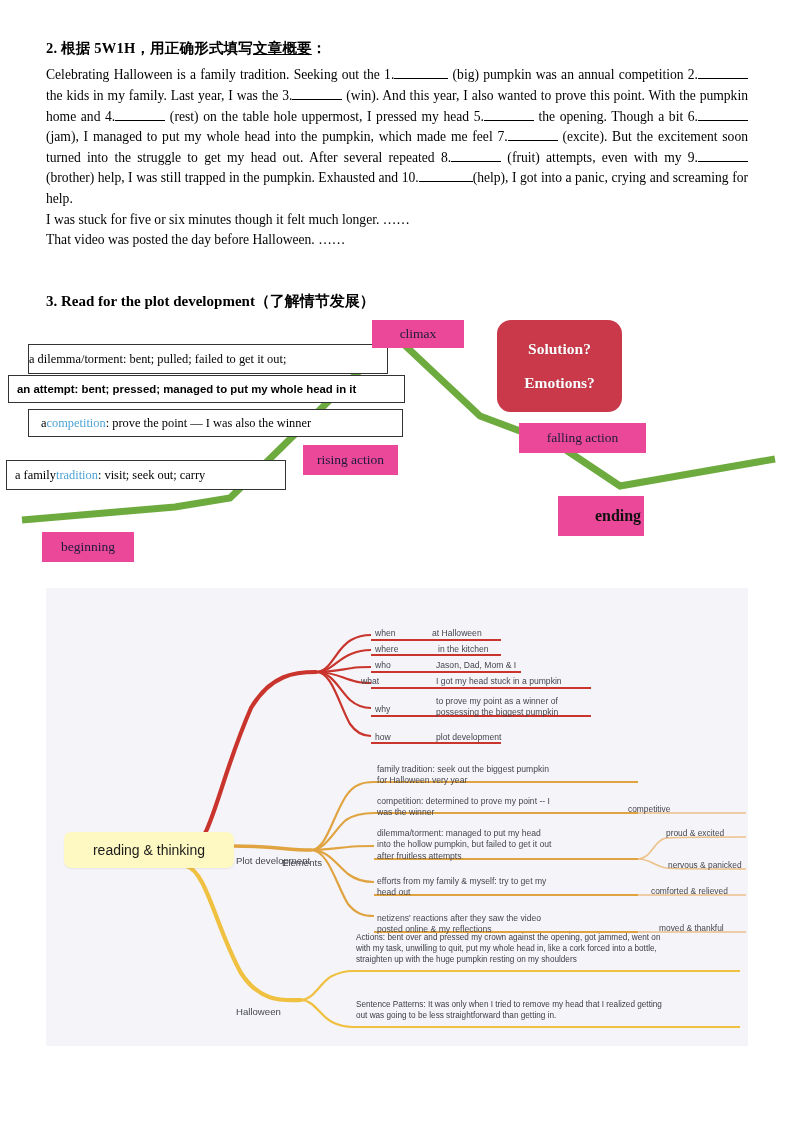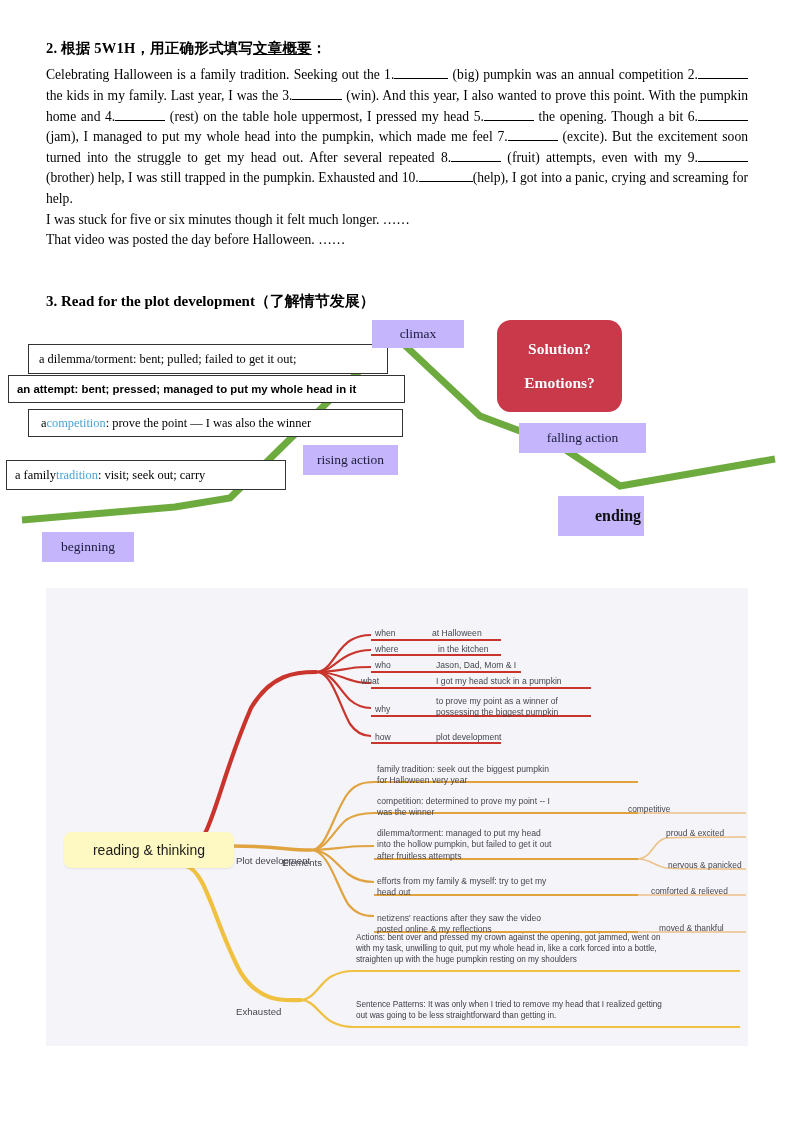--- a/index.html
+++ b/index.html
@@ -46,21 +46,21 @@
   .pbox{
     position:absolute;background:#fff;border:1px solid #333;
     font-family:"Liberation Serif", serif;
     font-size:12.4px;white-space:nowrap;
     display:flex;align-items:center;
     box-sizing:border-box;
   }
   .pbox.bold{font-family:"Liberation Sans", sans-serif;font-weight:bold;font-size:11.4px;}
   .hl{color:#4ea3d6;}
   .tag{
-    position:absolute;background:#c4b5fd;color:#1b1b3a;
+    position:absolute;background:#ec4899;color:#1b1b3a;
     font-family:"Liberation Serif", serif;
     display:flex;align-items:center;justify-content:center;
     font-size:13.5px;box-sizing:border-box;
   }
   .tag.big{font-weight:bold;font-size:16px;color:#111;padding-left:34px;}
   .redbox{
     position:absolute;background:#c9394a;border-radius:14px;
     color:#fff;font-family:"Liberation Serif", serif;font-weight:bold;
     font-size:15.5px;
     display:flex;flex-direction:column;align-items:center;justify-content:center;
@@ -109,21 +109,21 @@
   </div>
 
   <div class="sec3-title">3. Read for the plot development（了解情节发展）</div>
 
   <div class="plot">
 
     <svg width="794" height="262">
       <polyline points="22,204 175,191 230,182 395,20 480,100 560,130 620,170 775,143" fill="none" stroke="#6eab3f" stroke-width="7" stroke-linejoin="miter" stroke-linecap="butt"></polyline>
     </svg>
 
-    <div class="pbox" style="left:28px;top:28px;width:360px;height:30px;padding-left:10px;">
+    <div class="pbox" style="left:28px;top:28px;width:360px;height:30px;padding-left:0;">
       <span>a  dilemma/torment:  bent;  pulled;  failed  to  get  it  out;</span>
     </div>
 
     <div class="pbox bold" style="left:8px;top:59px;width:397px;height:28px;padding-left:8px;">
       <span>an attempt: bent; pressed; managed to put my whole head in it</span>
     </div>
 
     <div class="pbox" style="left:28px;top:93px;width:375px;height:28px;padding-left:12px;">
       <span>a </span>
         <span class="hl">competition</span>
@@ -211,21 +211,21 @@
       <span>reading &amp; thinking</span>
     </div>
 
     <div class="mlabel m-branch" style="left:236px;top:256px;">
       <span>Elements</span>
     </div>
     <div class="mlabel m-branch" style="left:190px;top:254px;">
       <span>Plot development</span>
     </div>
     <div class="mlabel m-branch" style="left:190px;top:405px;">
-      <span>Exhausted</span>
+      <span>Halloween</span>
     </div>
 
     <div class="mlabel m-key" style="left:329px;top:40px;"><span>when</span></div>
     <div class="mlabel m-key" style="left:329px;top:56px;"><span>where</span></div>
     <div class="mlabel m-key" style="left:329px;top:72px;"><span>who</span></div>
     <div class="mlabel m-key" style="left:315px;top:88px;"><span>what</span></div>
     <div class="mlabel m-key" style="left:329px;top:116px;"><span>why</span></div>
     <div class="mlabel m-key" style="left:329px;top:144px;"><span>how</span></div>
 
     <div class="mlabel m-val" style="left:386px;top:40px;"><span>at Halloween</span></div>

